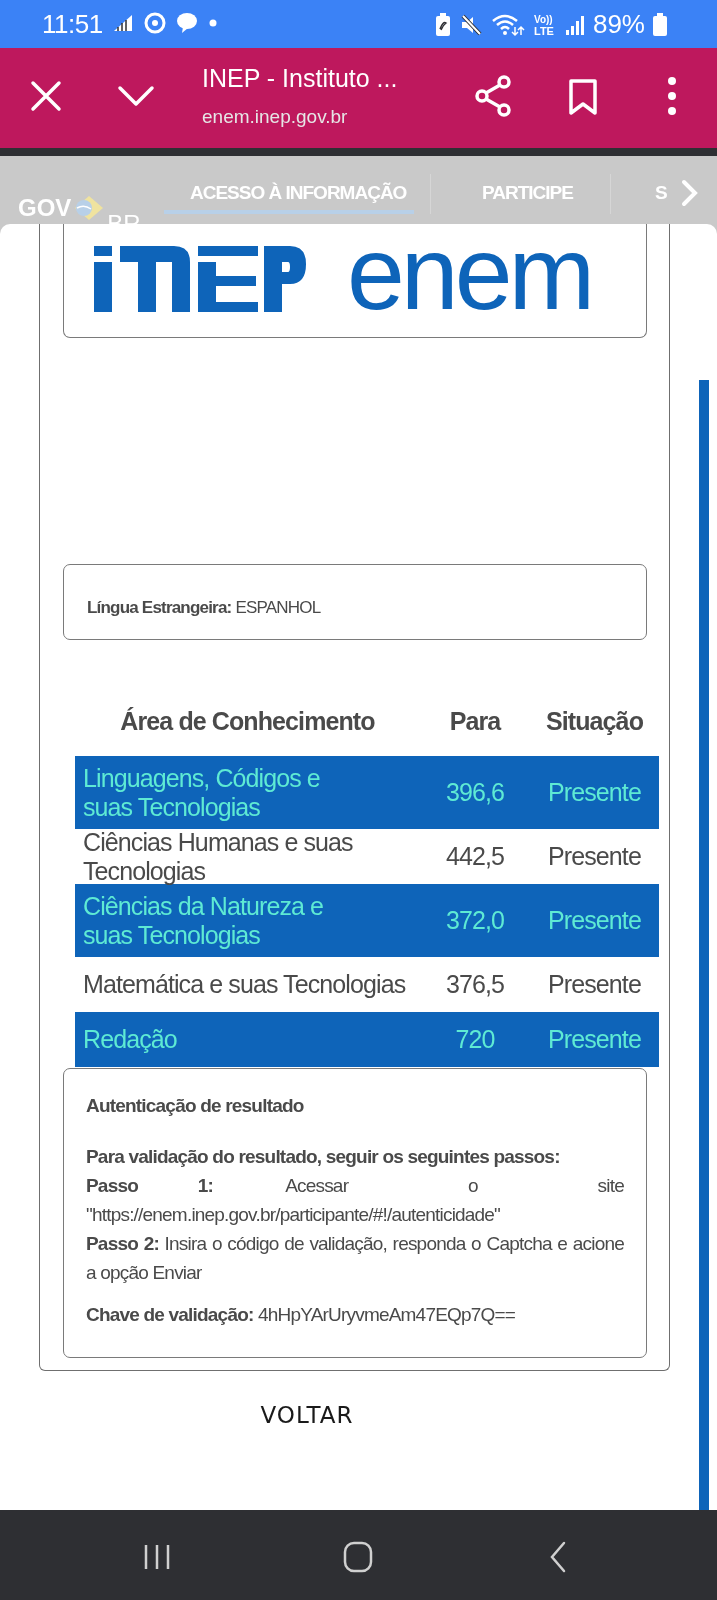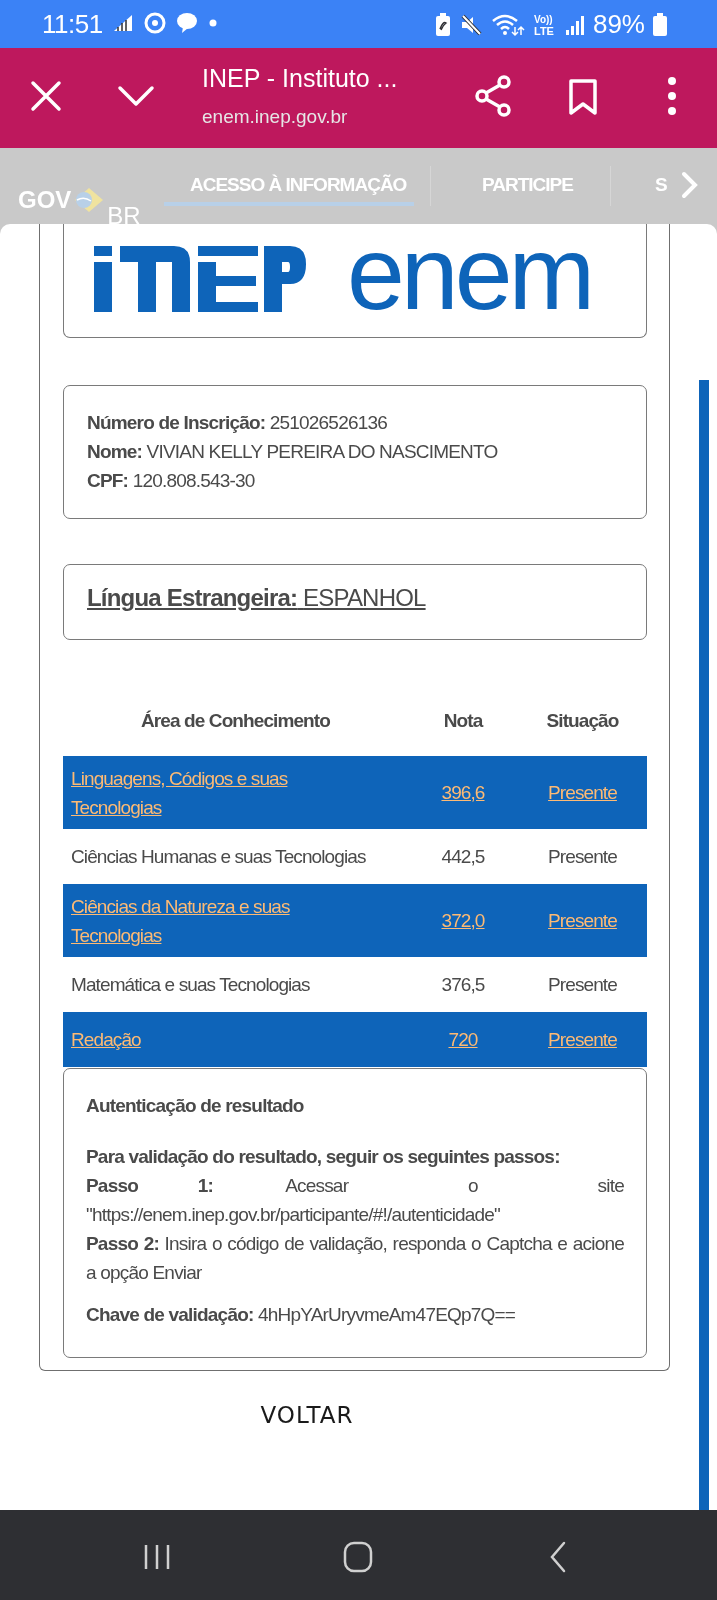--- a/index.html
+++ b/index.html
@@ -18,51 +18,51 @@
   .browser-bar { position: absolute; left: 0; top: 48px; width: 717px; height: 100px; background: #be185d; color: #fff; }
   .bb-close { position: absolute; left: 28px; top: 30px; width: 36px; height: 36px; }
   .bb-chevron { position: absolute; left: 116px; top: 30px; width: 40px; height: 36px; }
   .bb-title { position: absolute; left: 202px; top: 16px; font-size: 25px; color: #fff; white-space: nowrap; }
   .bb-url { position: absolute; left: 202px; top: 58px; font-size: 19px; color: #e6e6e6; }
   .bb-share { position: absolute; left: 474px; top: 26px; width: 40px; height: 44px; }
   .bb-bookmark { position: absolute; left: 568px; top: 30px; width: 30px; height: 38px; }
   .bb-more { position: absolute; left: 662px; top: 28px; width: 20px; height: 40px; }
 
   
-  .gov-nav { position: absolute; left: 0; top: 148px; width: 717px; height: 98px; background: #c9c9c9; }
+  .gov-nav { position: absolute; left: 0; top: 156px; width: 717px; height: 98px; background: #c9c9c9; }
   .gov-logo { position: absolute; left: 18px; top: 22px; display: flex; align-items: center; color: #fff; font-size: 24px; }
   .gov-logo .gov { font-weight: bold; letter-spacing: 0px; }
   .gov-logo .br { font-weight: normal; margin-left: 2px; margin-top: 32px; }
   .gov-nav-item { position: absolute; top: 26px; color: #fff; font-size: 19px; font-weight: bold; letter-spacing: -1px; white-space: nowrap; }
   .gov-nav-item.active::after { content: ""; position: absolute; left: -26px; right: -8px; bottom: -10px; height: 4px; background: #b8d0e8; }
   .gov-sep { position: absolute; top: 18px; width: 1px; height: 40px; background: #d6d6d6; }
   .gov-next { position: absolute; left: 680px; top: 22px; width: 20px; height: 30px; }
 
   
   .page { position: absolute; left: 0; top: 224px; width: 717px; height: 1286px; background: #fff; border-top-left-radius: 10px; border-top-right-radius: 10px; overflow: hidden; }
   .outer-frame { position: absolute; left: 39px; top: -10px; width: 631px; height: 1157px; border: 1.5px solid #6f6f6f; border-top: none; border-radius: 0 0 6px 6px; }
 
   .box { position: absolute; left: 63px; width: 584px; border: 1.5px solid #7a7a7a; border-radius: 7px; background: #fff; color: #4a4a4a; }
   .logo-box { top: -6px; height: 120px; border-top: 2px solid #5b87b8; }
   .logo-inep { position: absolute; left: 30px; top: 26px; width: 212px; height: 66px; }
   .logo-enem { position: absolute; left: 283px; top: 1px; font-size: 104px; color: #0e64b9; letter-spacing: -4px; font-family: "Liberation Sans", sans-serif; line-height: 1; }
 
   .info-box { top: 161px; height: 134px; padding: 22px 23px; font-size: 19px; letter-spacing: -0.8px; line-height: 29px; }
-  .lang-box { top: 340px; height: 76px; padding: 18px 23px; font-size: 24px; letter-spacing: -0.8px; line-height: 29px; text-decoration: underline; }
+  .lang-box { top: 340px; height: 76px; padding: 28px 23px; font-size: 17px; letter-spacing: -0.8px; line-height: 29px; }
   .lbl { font-weight: bold; color: #4a4a4a; }
 
   
-  .grades { position: absolute; left: 63px; top: 462px; width: 584px; font-size: 19px; letter-spacing: -0.9px; }
+  .grades { position: absolute; left: 75px; top: 462px; width: 584px; font-size: 25px; letter-spacing: -0.9px; }
   .grades-head { display: flex; height: 70px; align-items: center; font-weight: bold; color: #4a4a4a; }
   .col-area { width: 345px; padding-left: 8px; }
   .col-nota { width: 110px; text-align: center; }
   .col-sit { width: 129px; text-align: center; }
   .grades-head .col-area { text-align: center; padding-left: 0; }
   .g-row { display: flex; align-items: center; color: #4a4a4a; }
-  .g-row.blue { background: #0e64b9; color: #fdba74; text-decoration: underline; }
+  .g-row.blue { background: #0e64b9; color: #5eead4; }
   .g-row.tall { height: 73px; }
   .g-row.short { height: 55px; }
   .g-row .col-area { line-height: 29px; }
 
   
   .auth-box { top: 844px; height: 290px; padding: 22px 22px; font-size: 19px; letter-spacing: -0.8px; line-height: 29px; }
   .auth-title { font-weight: bold; margin-bottom: 22px; }
   .auth-para { text-align: justify; }
   .auth-key { margin-top: 13px; }
 
@@ -190,34 +190,29 @@
       <path d="M26 0 H80 Q96 0 96 16 V66 H78 V16 H62 V66 H44 V16 H26 Z" fill="#0e64b9"></path>
       <rect x="104" y="0" width="60" height="10" fill="#0e64b9"></rect>
       <rect x="104" y="16" width="18" height="50" fill="#0e64b9"></rect>
       <rect x="122" y="30" width="40" height="10" fill="#0e64b9"></rect>
       <rect x="122" y="56" width="42" height="10" fill="#0e64b9"></rect>
       <path d="M170 0 H196 Q212 0 212 18 Q212 38 196 38 H188 V66 H170 Z M188 16 V26 H194 Q196 26 196 21 Q196 16 194 16 Z" fill="#0e64b9" fill-rule="evenodd"></path>
     </svg>
     <div class="logo-enem">enem</div>
   </div>
 
-  <div class="box info-box">
-    <div><span class="lbl">Número de Inscrição:</span> <span>251026526136</span></div>
-    <div><span class="lbl">Nome:</span> <span>VIVIAN KELLY PEREIRA DO NASCIMENTO</span></div>
-    <div><span class="lbl">CPF:</span> <span>120.808.543-30</span></div>
-  </div>
 
   <div class="box lang-box">
     <span class="lbl">Língua Estrangeira:</span> <span>ESPANHOL</span>
   </div>
 
   <div class="grades">
     <div class="grades-head">
       <div class="col-area">Área de Conhecimento</div>
-      <div class="col-nota">Nota</div>
+      <div class="col-nota">Para</div>
       <div class="col-sit">Situação</div>
     </div>
     <div class="g-row blue tall">
       <div class="col-area" style="width:260px;margin-right:85px;">Linguagens, Códigos e suas Tecnologias</div>
       <div class="col-nota">396,6</div>
       <div class="col-sit">Presente</div>
     </div>
     <div class="g-row short">
       <div class="col-area">Ciências Humanas e suas Tecnologias</div>
       <div class="col-nota">442,5</div>

